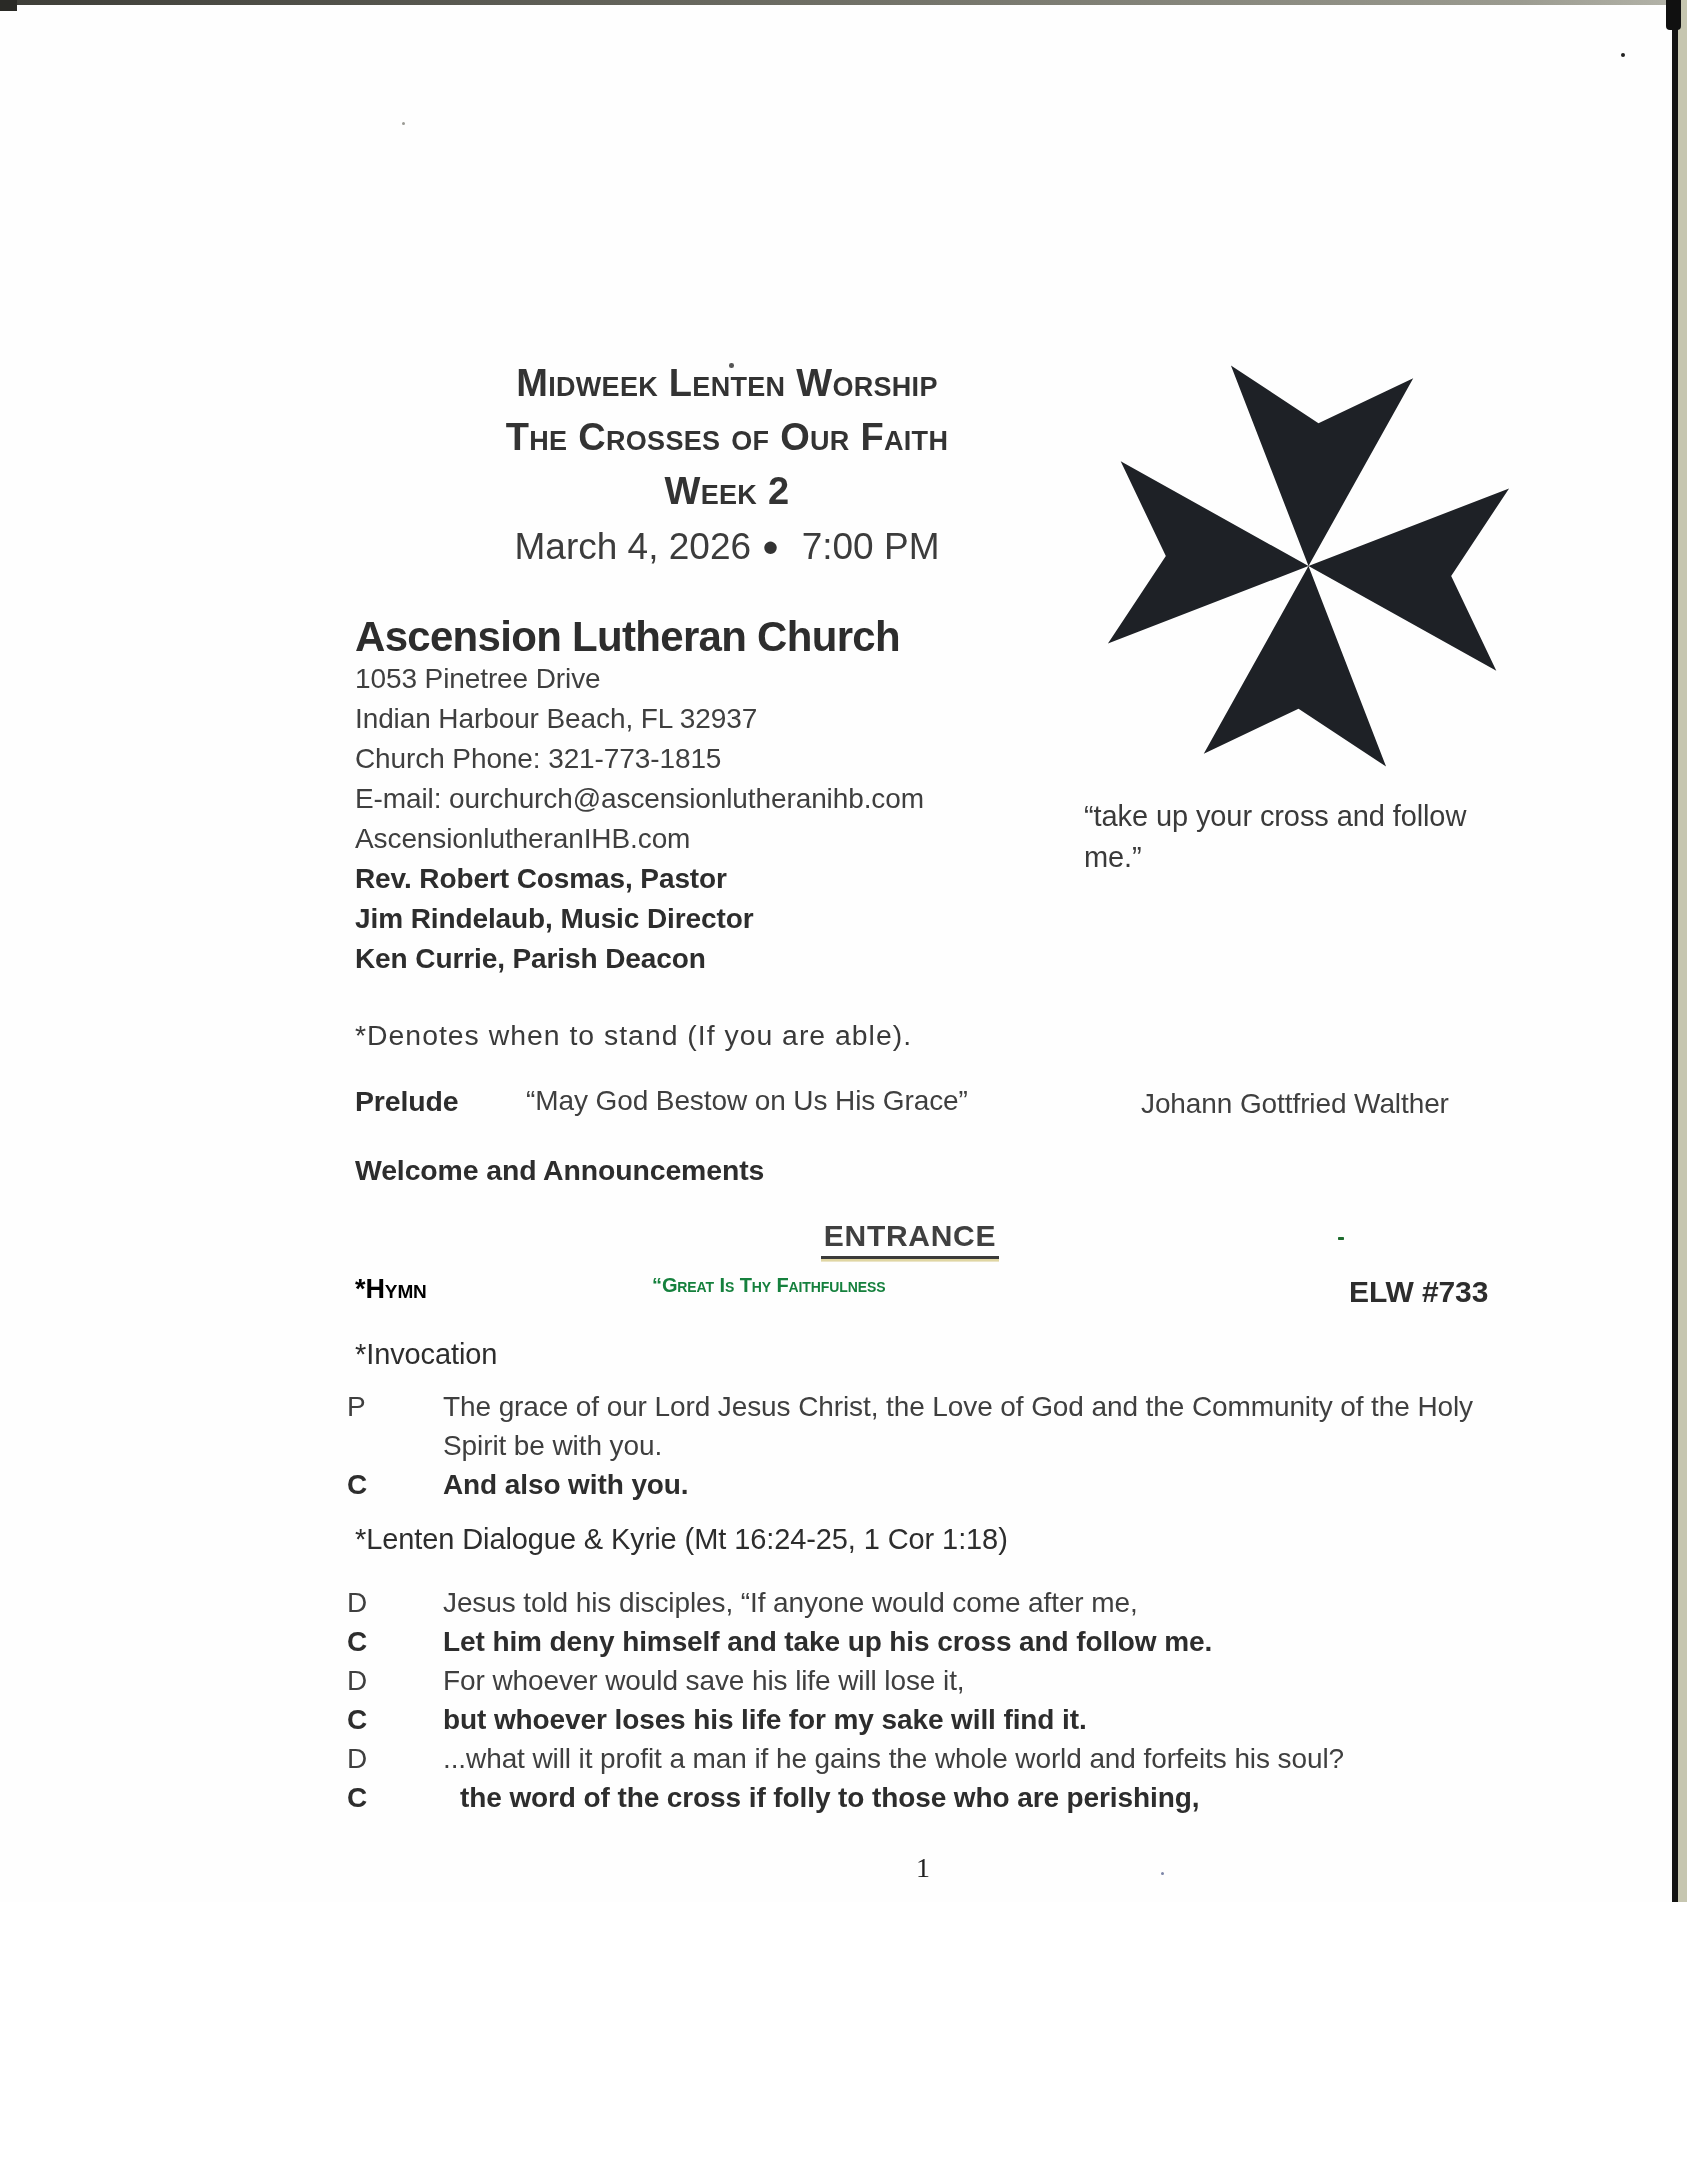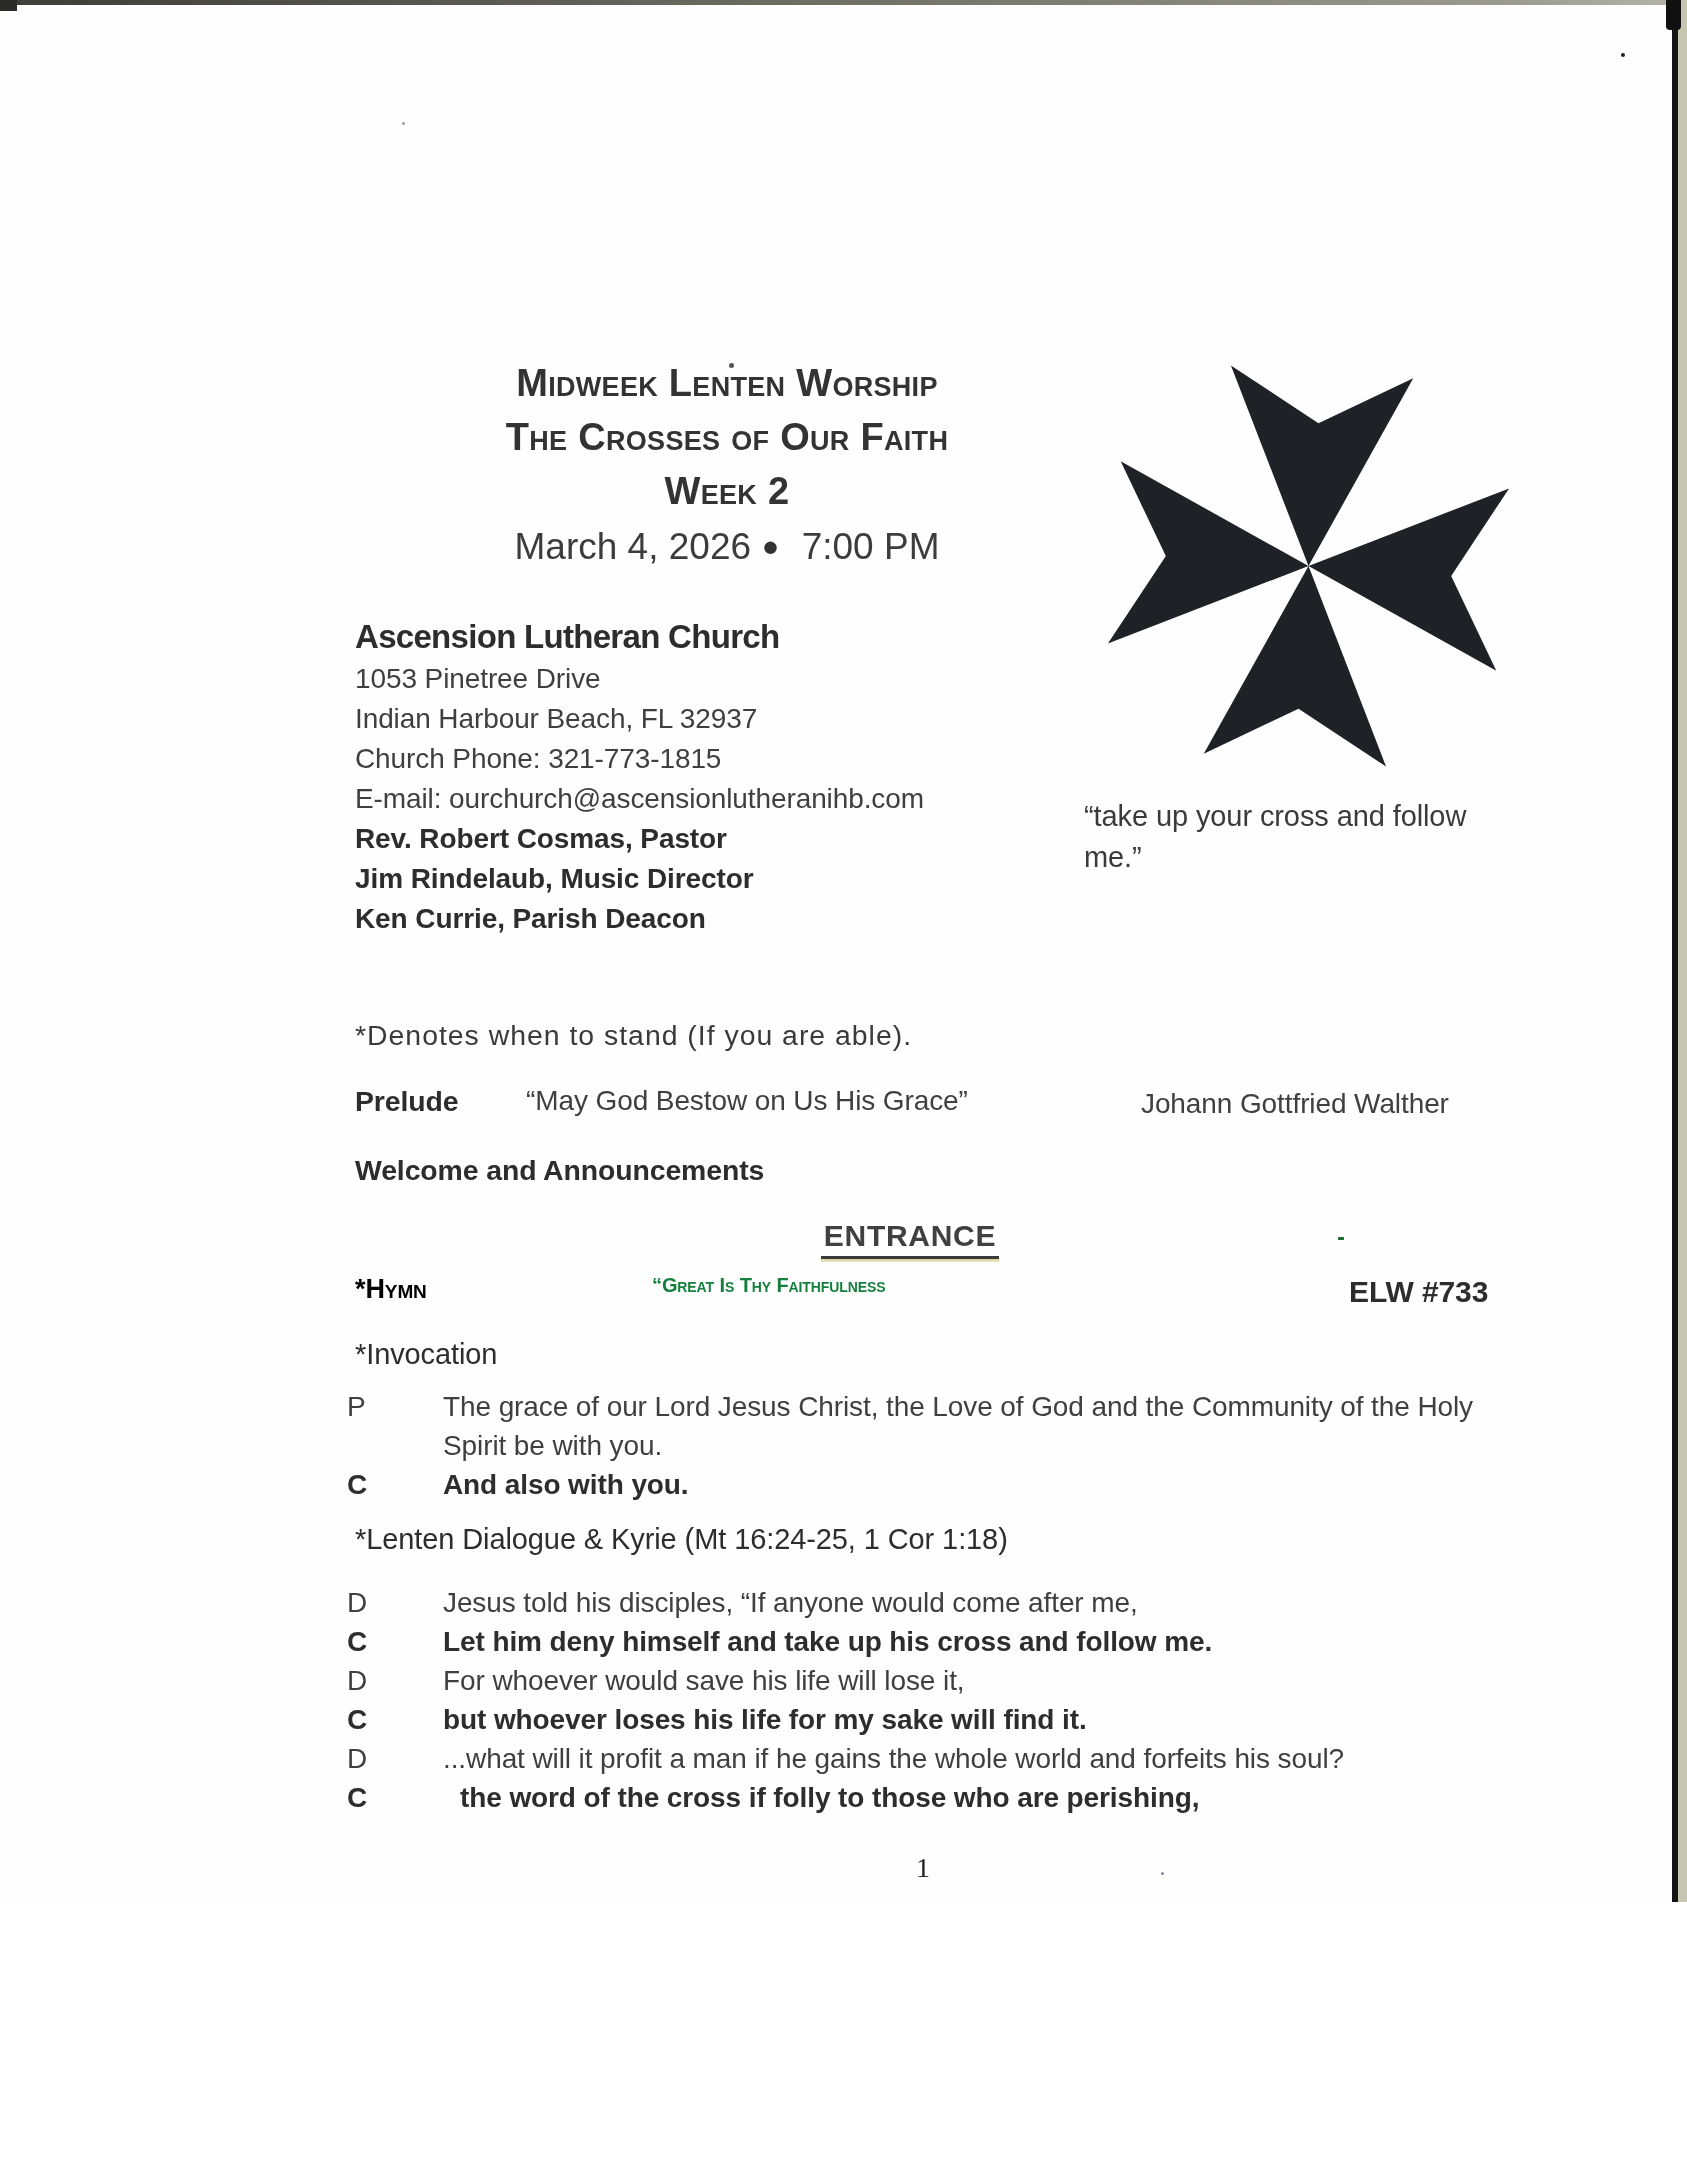--- a/index.html
+++ b/index.html
@@ -28,21 +28,21 @@
   .title-line{font-size:38px;line-height:54px;font-weight:bold;font-variant:small-caps;color:#333333;letter-spacing:0.3px;}
   .date-line{font-size:37px;line-height:56px;color:#3c3c3c;letter-spacing:0px;}
   .bullet{display:inline-block;margin:0 22.5px 0 10.6px;font-size:29px;vertical-align:2.6px;color:#333;}
 
   
   .cross-figure{left:1090px;top:341px;width:437px;height:450px;}
   .cross-caption{left:1084px;top:796px;width:423px;font-size:29px;line-height:41px;color:#3a3a3a;}
 
   
   .church-block{left:355px;top:614px;width:820px;}
-  .church-name{font-size:33px;line-height:45px;font-weight:bold;color:#2d2d2d;letter-spacing:-0.7px;}
+  .church-name{font-size:42px;line-height:45px;font-weight:bold;color:#2d2d2d;letter-spacing:-0.7px;}
   .info-line{font-size:28px;line-height:40px;}
   .staff-line{font-size:28px;line-height:40px;font-weight:bold;color:#2d2d2d;}
 
   .denotes{left:355px;top:1015px;font-size:28.4px;line-height:41px;letter-spacing:1px;color:#3a3a3a;}
 
   .prelude-row{left:0;top:1085px;width:1687px;height:41px;}
   .prelude-label{left:355px;top:0;font-size:28.4px;font-weight:bold;color:#2d2d2d;}
   .prelude-piece{left:526px;top:0;font-size:28px;}
   .prelude-composer{left:1141px;top:2.6px;font-size:28px;}
 
@@ -108,20 +108,21 @@
     </svg>
   </div>
   <div class="abs cross-caption">“take up your cross and follow me.”</div>
 
   <div class="abs church-block">
     <div class="church-name">Ascension Lutheran Church</div>
     <div class="info-line">1053 Pinetree Drive</div>
     <div class="info-line">Indian Harbour Beach, FL 32937</div>
     <div class="info-line">Church Phone: 321-773-1815</div>
     <div class="info-line">E-mail: ourchurch@ascensionlutheranihb.com</div>
+    <div class="info-line">AscensionlutheranIHB.com</div>
     <div class="staff-line">Rev. Robert Cosmas, Pastor</div>
     <div class="staff-line">Jim Rindelaub, Music Director</div>
     <div class="staff-line">Ken Currie, Parish Deacon</div>
   </div>
 
   <div class="abs denotes">*Denotes when to stand (If you are able).</div>
 
   <div class="abs prelude-row">
     <span class="abs prelude-label">Prelude</span>
     <span class="abs prelude-piece">“May God Bestow on Us His Grace”</span>

